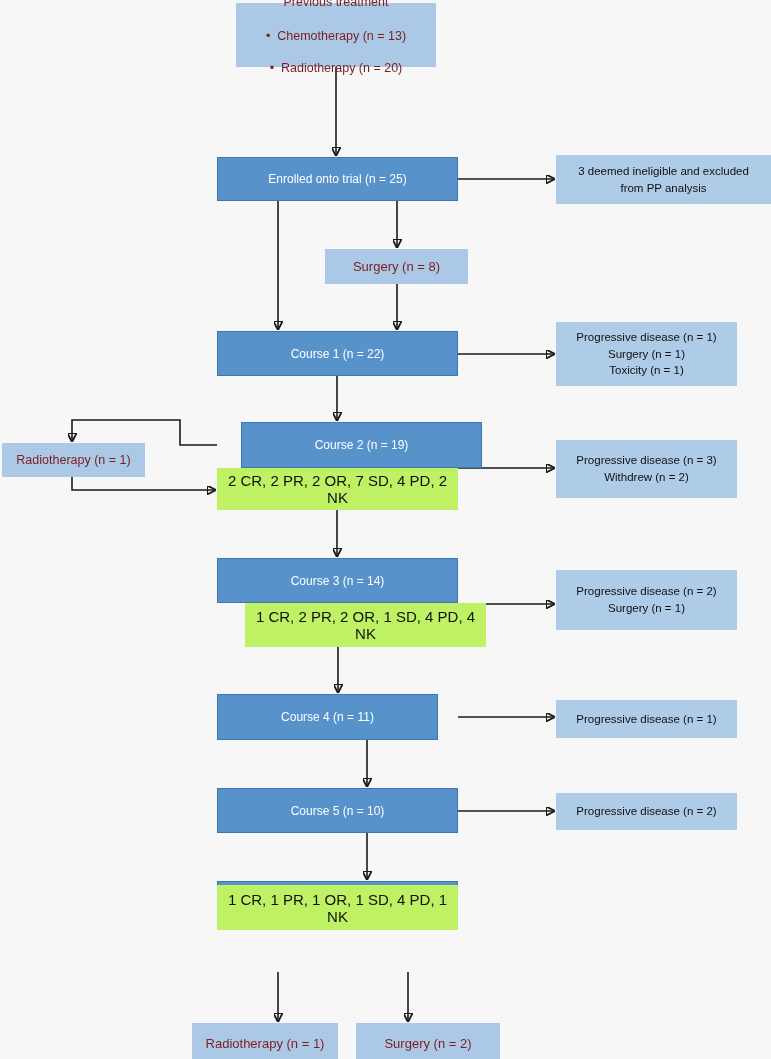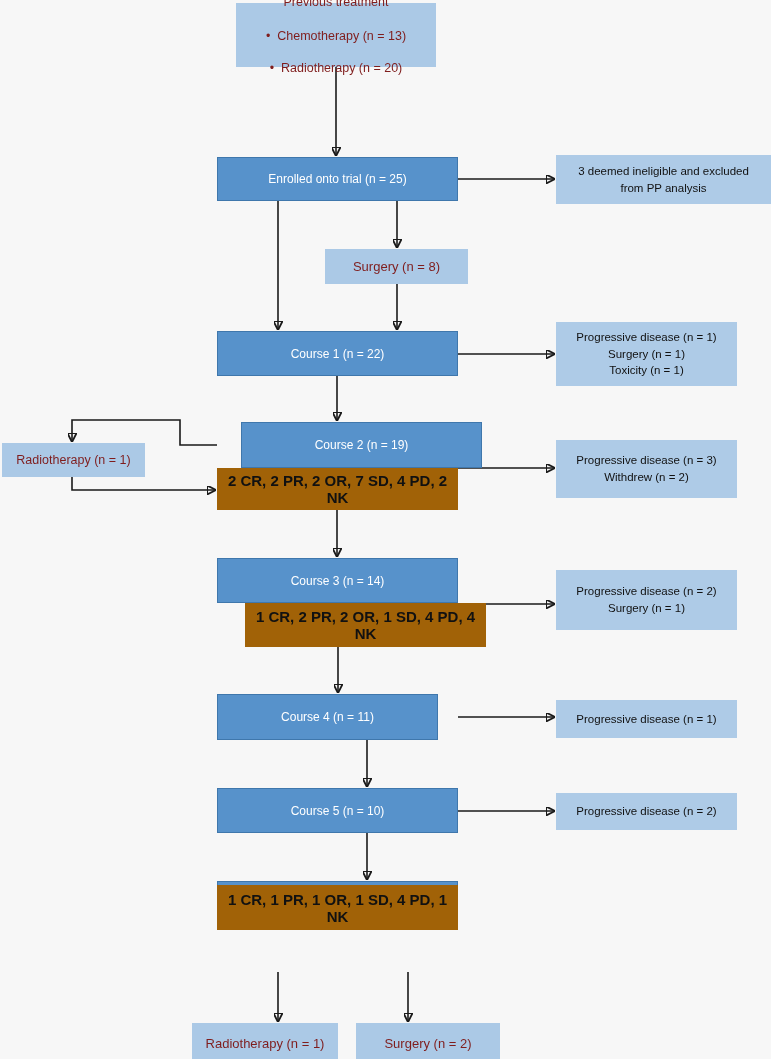--- a/index.html
+++ b/index.html
@@ -34,24 +34,23 @@
     color:#7f1d1d;
     font-size:12.5px;
   }
   .box-side{
     background:#aecbe7;
     color:#111111;
     font-size:11.5px;
     line-height:1.45;
   }
   .box-results{
-    background:#a16207;
+    background:#bef264;
     color:#111111;
     font-size:15px;
-    font-weight:bold;
   }
   .prev-title{margin-bottom:2px;}
   .bullet{white-space:nowrap;margin-top:18px;}
   .bullet::before{content:"•\00a0\00a0";}
   svg.wires{position:absolute;left:0;top:0;pointer-events:none;}
   svg.wires path{fill:none;stroke:#1a1a1a;stroke-width:1.6;}
 </style>
 </head>
 <body>
 

